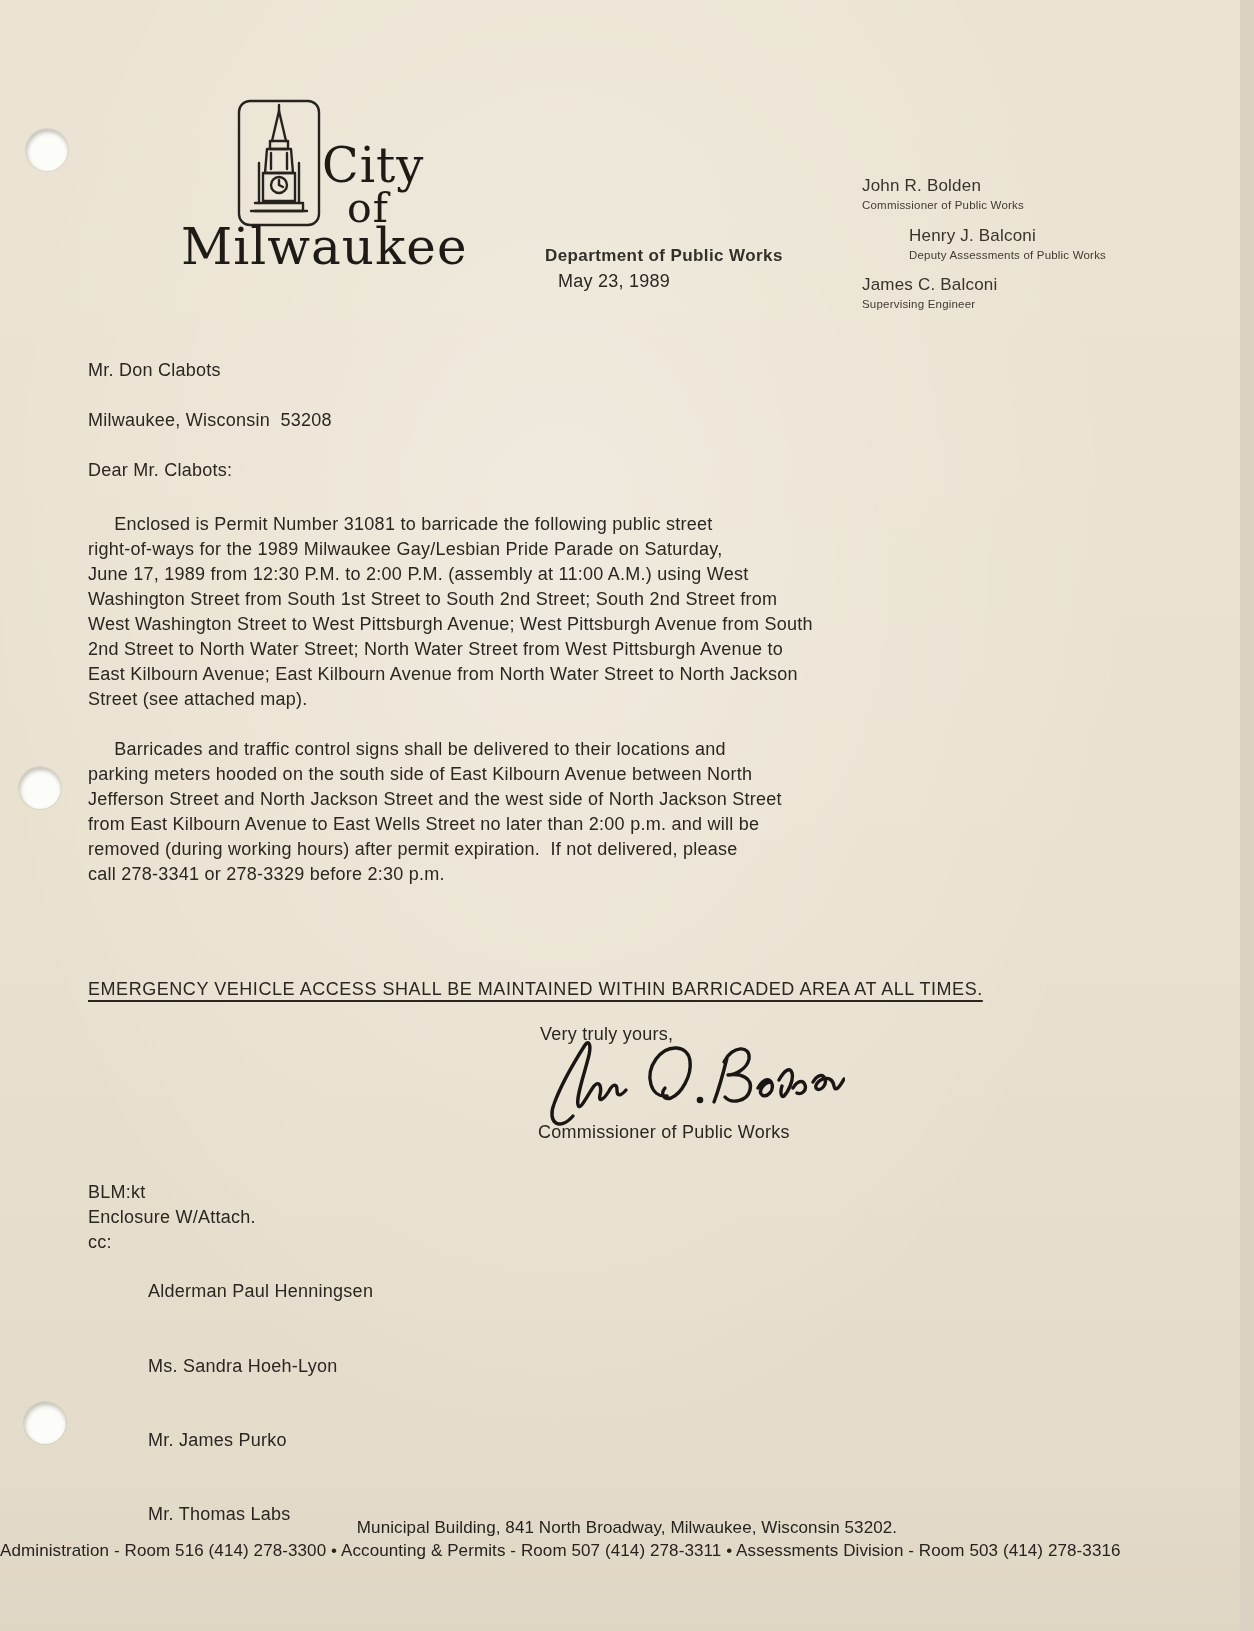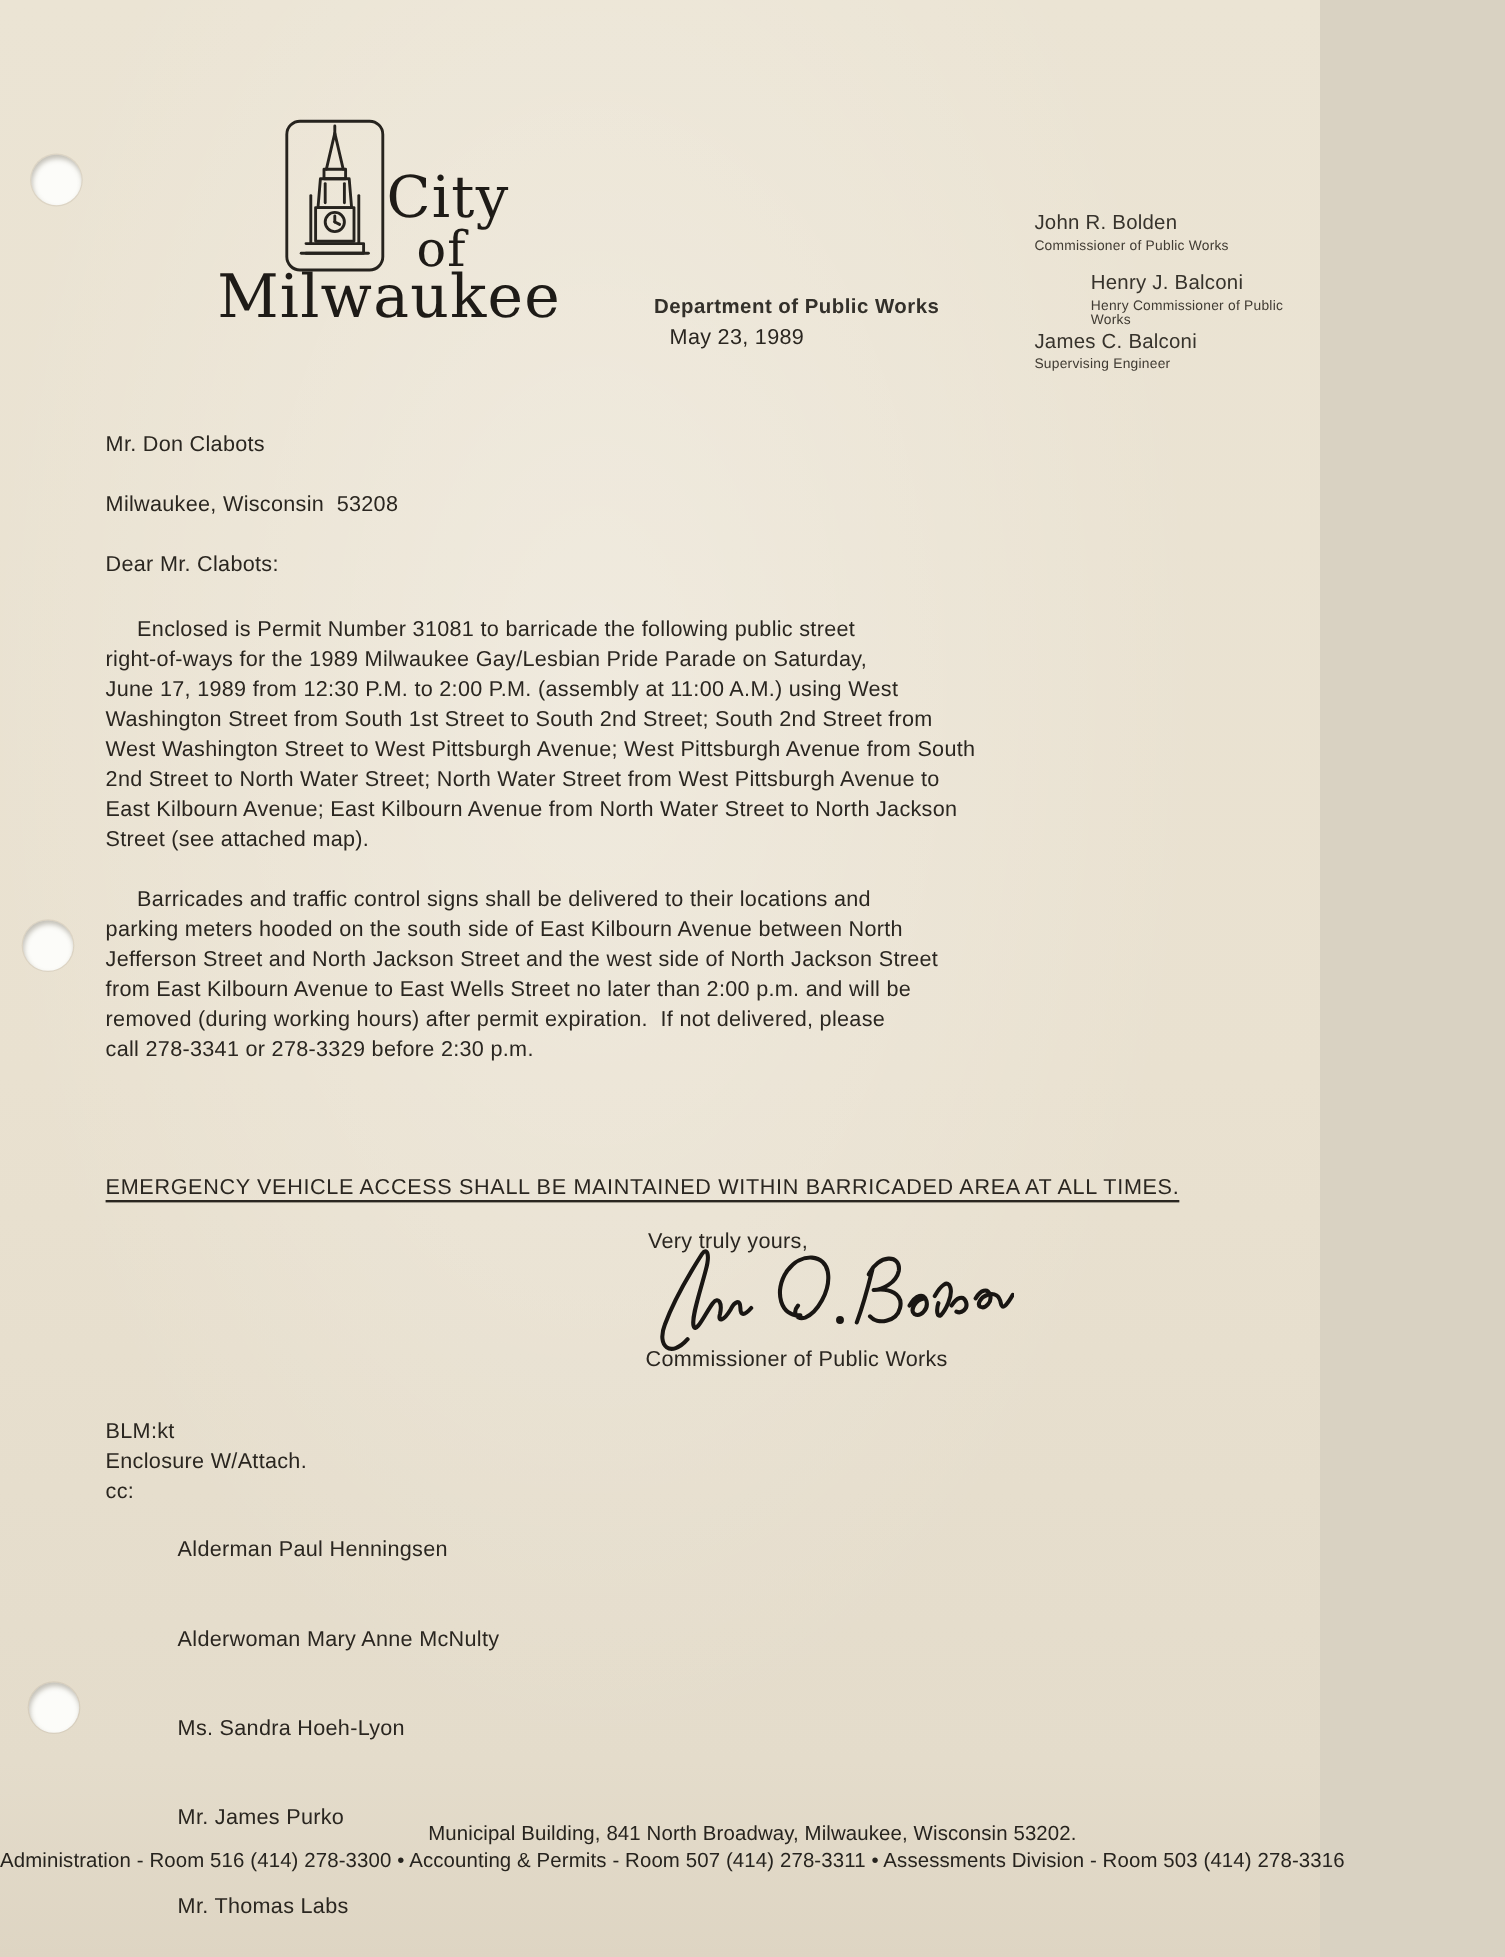--- a/index.html
+++ b/index.html
@@ -3,21 +3,21 @@
 <meta charset="utf-8">
 <style>
   html,body{margin:0;padding:0;}
   body{
     width:1254px;height:1631px;
     background:#d9d2c2;
     font-family:"Liberation Sans",sans-serif;
     overflow:hidden;
   }
   .page{
-    position:relative;width:1100px;height:1631px;
+    position:relative;width:1240px;height:1631px;
     background:
       radial-gradient(ellipse at 45% 35%, rgba(255,255,255,0.28), rgba(255,255,255,0) 60%),
       linear-gradient(180deg,#ebe4d4 0%,#e9e1d0 55%,#e4dccb 90%,#ded5c3 100%);
     color:#26221c;
   }
   .abs{position:absolute;}
   .mono{
     font-family:Liberation Sans, sans-serif;
     font-size:18px;line-height:25px;letter-spacing:0.25px;
     color:#2a2620;white-space:pre-wrap;
@@ -78,21 +78,21 @@
 
   <div class="abs sans dept" style="left:545px;top:246px;">Department of Public Works</div>
   <div class="abs mono" style="left:558px;top:269px;">May 23, 1989</div>
 
   <div class="abs" style="left:862px;top:176px;">
     <div class="sans official-name">John R. Bolden</div>
     <div class="sans official-title">Commissioner of Public Works</div>
   </div>
   <div class="abs" style="left:862px;top:226px;margin-left:47px;">
     <div class="sans official-name">Henry J. Balconi</div>
-    <div class="sans official-title">Henry Commissioner of Public Works</div>
+    <div class="sans official-title">Deputy Assessments of Public Works</div>
   </div>
   <div class="abs" style="left:862px;top:275px;">
     <div class="sans official-name">James C. Balconi</div>
     <div class="sans official-title">Supervising Engineer</div>
   </div>
 
   <div class="abs mono" style="left:88px;top:358px;">Mr. Don Clabots</div>
   <div class="abs mono" style="left:88px;top:408px;">Milwaukee, Wisconsin  53208</div>
   <div class="abs mono" style="left:88px;top:458px;">Dear Mr. Clabots:</div>
 
@@ -122,21 +122,20 @@
       <path d="M213,52 C218,43 225,41 227,48 C229,55 222,62 217,59 C213,56 218,47 225,46 M234,44 C239,35 245,30 247,37 C249,44 243,56 239,60 C236,62 235,56 237,50 M248,52 C252,45 258,43 260,49 C262,55 256,59 252,57 M268,46 C272,39 278,37 280,43 C282,49 276,55 272,53 C269,51 272,45 278,43 C284,41 288,44 289,50 C290,56 294,52 299,43"></path>
     </svg>
   </div>
   <div class="abs mono" style="left:538px;top:1120px;">Commissioner of Public Works</div>
 
   <div class="abs mono" style="left:88px;top:1180px;">BLM:kt</div>
   <div class="abs mono" style="left:88px;top:1205px;">Enclosure W/Attach.</div>
   <div class="abs mono" style="left:88px;top:1230px;">cc:</div>
   <div class="abs mono cc-list" style="left:148px;top:1230px;">
     <div>Alderman Paul Henningsen</div>
-    <div>Alderwoman Mary Anne McNulty</div>
     <div>Ms. Sandra Hoeh-Lyon</div>
     <div>Mr. James Purko</div>
     <div>Mr. Thomas Labs</div>
     
     
     
     
     
   </div>
 

